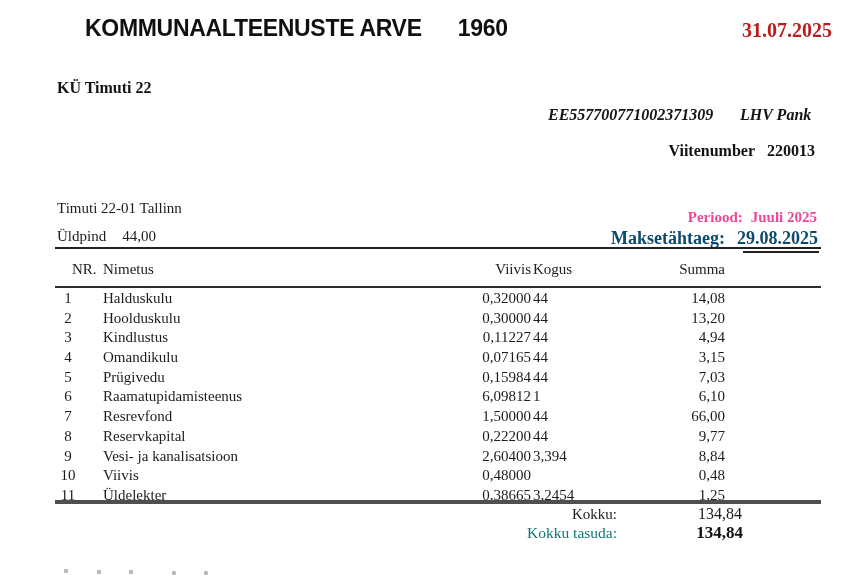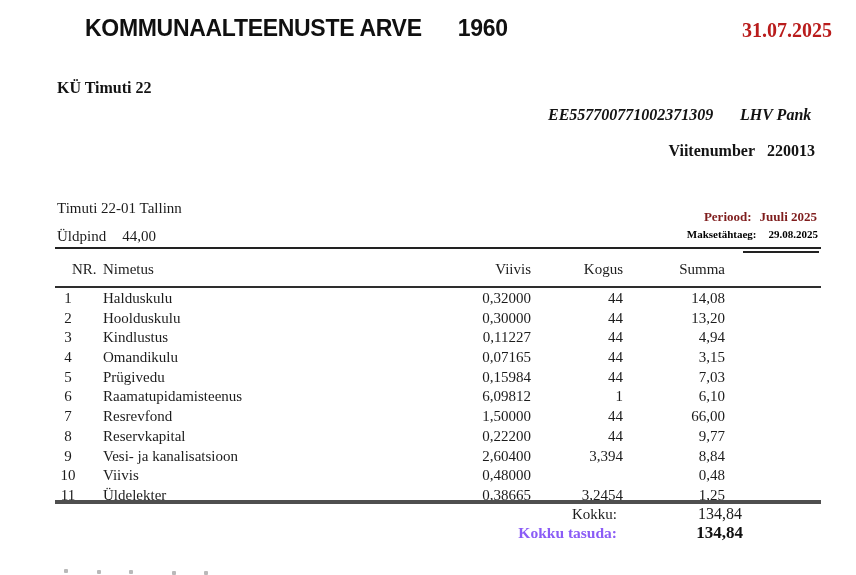--- a/index.html
+++ b/index.html
@@ -30,44 +30,44 @@
   .bank-row{position:absolute;left:548px;width:280px;font-size:16px;font-weight:bold;color:#131313;white-space:nowrap;}
   .bank-row .bank-name{position:absolute;left:192px;}
   .bank-row1{top:80px;}
   .bank-row2{top:106px;font-style:italic;}
   .refnum{position:absolute;top:142px;right:41px;font-size:16px;font-weight:bold;color:#131313;white-space:nowrap;}
   .refnum .val{margin-left:12px;}
   
   .address{position:absolute;left:57px;top:200px;font-size:15px;}
   .area-row{position:absolute;left:57px;top:228px;font-size:15px;}
   .area-row .val{margin-left:16px;}
-  .period-row{position:absolute;top:209px;right:39px;font-size:13px;font-weight:bold;color:#7f1d1d;white-space:nowrap;}
+  .period-row{position:absolute;top:209px;right:39px;font-size:15px;font-weight:bold;color:#ec4899;white-space:nowrap;}
   .period-row .val{margin-left:8px;}
-  .due-row{position:absolute;top:228px;right:38px;font-size:11px;font-weight:bold;color:#000000;white-space:nowrap;}
+  .due-row{position:absolute;top:228px;right:38px;font-size:18px;font-weight:bold;color:#0c4a6e;white-space:nowrap;}
   .due-row .val{margin-left:12px;}
   
   .rule{position:absolute;background:#222222;}
   .rule-top{left:55px;top:247px;width:766px;height:2px;}
   .rule-date{left:743px;top:251px;width:76px;height:2px;}
   .rule-head{left:55px;top:286px;width:766px;height:2px;background:#2e2e2e;}
   .rule-thick{left:55px;top:500px;width:766px;height:4px;background:#4f4f4f;}
   
   .thead{position:absolute;left:55px;top:261px;width:766px;height:20px;font-size:15px;color:#202020;}
   .tbody{position:absolute;left:55px;top:289px;width:766px;}
   .trow{position:relative;height:19.7px;font-size:15px;line-height:19.7px;white-space:nowrap;}
   .c-nr{position:absolute;left:0;width:26px;text-align:center;}
   .h-nr{position:absolute;left:17px;}
   .c-name{position:absolute;left:48px;}
   .c-tariif{position:absolute;left:316px;width:160px;text-align:right;}
-  .c-kogus{position:absolute;left:488px;width:80px;text-align:right;font-family:Liberation Serif, serif;}
+  .c-kogus{position:absolute;left:478px;width:80px;font-family:Liberation Serif, serif;}
   .c-summa{position:absolute;left:562px;width:108px;text-align:right;}
   
   .kokku-label{position:absolute;top:506px;right:239px;font-size:15px;}
   .kokku-value{position:absolute;top:505px;right:114px;font-size:16px;}
-  .tasuda-label{position:absolute;top:524px;right:239px;font-size:15.5px;font-weight:bold;color:#8b5cf6;}
+  .tasuda-label{position:absolute;top:524px;right:239px;font-size:15.5px;font-weight:normal;color:#0f766e;}
   .tasuda-value{position:absolute;top:523px;right:113px;font-size:17px;font-weight:bold;color:#111;}
   
   .mark{position:absolute;width:4px;height:4px;background:#7f7f7f;opacity:0.55;border-radius:1px;}
 </style>
 </head>
 <body>
 
 <div class="page">
 
   <div class="title-row">

